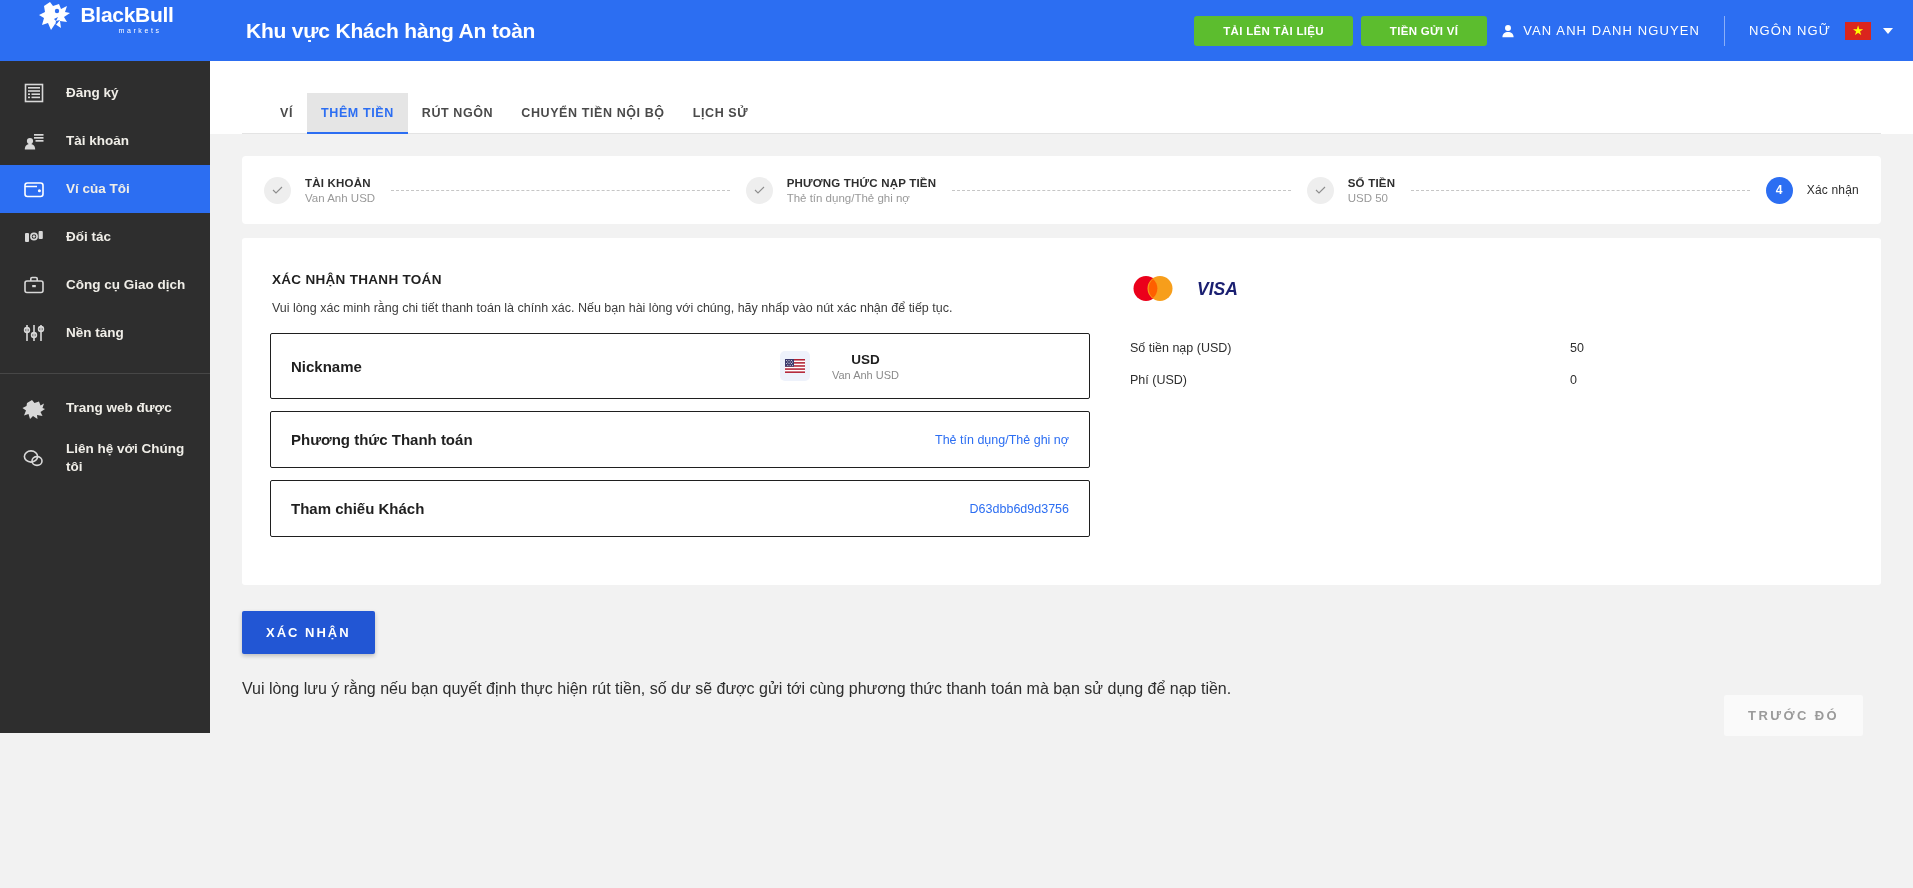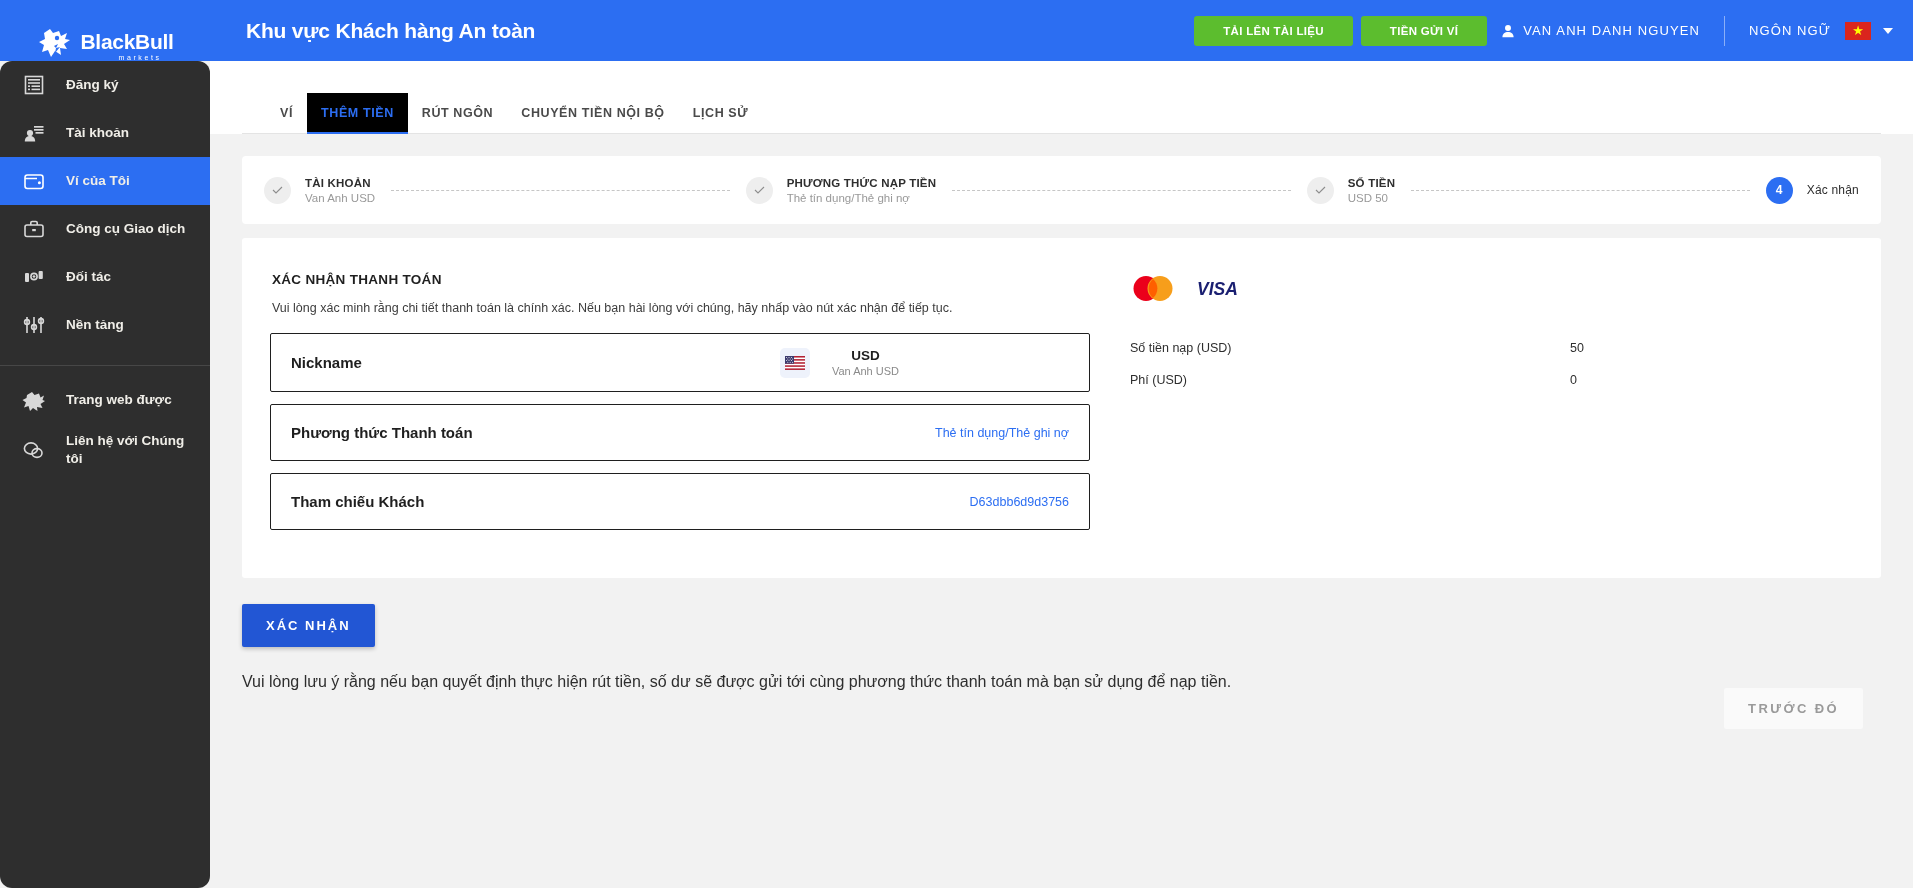--- a/index.html
+++ b/index.html
@@ -12,21 +12,21 @@
 
   
   .header {
     position: absolute; top: 0; left: 0;
     width: 1913px; height: 61px;
     background: #2c6ef2;
     display: flex; align-items: center;
   }
   .logo-block {
     width: 210px; height: 61px;
-    display: flex; align-items: flex-end; justify-content: center;
+    display: flex; align-items: flex-start; justify-content: center;
     flex-shrink: 0;
   }
   .logo-wrap { display: flex; align-items: flex-end; gap: 4px; }
   .bull-icon { width: 40px; height: 34px; }
   .logo-text-col { display: flex; flex-direction: column; align-items: flex-start; line-height: 1; }
   .logo-name {
     color: #fff; font-size: 21px; font-weight: bold; letter-spacing: -0.3px;
   }
   .logo-sub {
     color: #fff; font-size: 7px; letter-spacing: 2.6px; margin-top: 2px; margin-left: 38px;
@@ -61,24 +61,23 @@
   .flag-star { color: #ffff00; font-size: 13px; line-height: 1; }
   .caret-down {
     width: 0; height: 0; margin-left: 12px;
     border-left: 5px solid transparent; border-right: 5px solid transparent;
     border-top: 6px solid #ffffff;
   }
 
   
   .sidebar {
     position: absolute; top: 61px; left: 0;
-    width: 210px; height: 827px;
+    width: 210px; height: 672px;
     background: #2e2e2e;
-    padding-top: 0;
-    border-radius: 12px;
+    padding-top: 8px;
   }
   .side-item {
     display: flex; align-items: center;
     min-height: 48px; padding: 8px 0 8px 22px;
     cursor: pointer;
   }
   .side-item.active { background: #2c6ef2; }
   .side-icon {
     width: 24px; height: 24px; flex-shrink: 0;
     display: flex; align-items: center; justify-content: center;
@@ -108,21 +107,21 @@
   .tabs-row {
     display: flex; align-items: flex-end;
     border-bottom: 1px solid #e4e4e4; width: 1639px; padding-left: 24px;
   }
   .tab {
     font-size: 12.5px; font-weight: bold; letter-spacing: 0.6px;
     color: #4a4a4a; padding: 13px 14px; cursor: pointer;
     position: relative; white-space: nowrap;
   }
   .tab.active {
-    color: #2c6ef2; background: #000000;
+    color: #2c6ef2; background: #e5e5e5;
   }
   .tab.active::after {
     content: ""; position: absolute; left: 0; right: 0; bottom: -1px;
     height: 2px; background: #2c6ef2;
   }
 
   
   .stepper-card {
     background: #ffffff; border-radius: 4px;
     margin: 22px 32px 0 32px; height: 68px;
@@ -161,21 +160,21 @@
     letter-spacing: 0.3px; margin-bottom: 14px; padding-left: 2px;
   }
   .sec-desc {
     font-size: 12.5px; color: #3c3c3c; margin-bottom: 18px; padding-left: 2px;
   }
   .detail-row {
     border: 1px solid #1f1f1f; border-radius: 2px;
     height: 57px; display: flex; align-items: center;
     padding: 0 20px; margin-bottom: 12px;
   }
-  .detail-row.tall { height: 59px; }
+  .detail-row.tall { height: 66px; }
   .detail-label {
     font-size: 15px; font-weight: bold; color: #1f1f1f;
   }
   .detail-value {
     margin-left: auto; font-size: 12.5px; color: #2c6ef2;
   }
   .currency-block {
     margin-left: auto; display: flex; align-items: center;
     margin-right: 170px;
   }
@@ -296,38 +295,38 @@
         <path d="M2 8.5 L14 8.5" stroke="#ffffff" stroke-width="1.5" fill="none"></path>
         <circle cx="16.4" cy="12.8" r="1.5" fill="#ffffff"></circle>
       </svg>
     </span>
     <span class="side-label">Ví của Tôi</span>
   </div>
 
   <div class="side-item">
     <span class="side-icon">
       <svg width="22" height="22" viewBox="0 0 22 22">
-        <rect x="2" y="7" width="18" height="11.5" rx="2" fill="none" stroke="#d8d8d8" stroke-width="1.6"></rect>
-        <path d="M7.8 7 L7.8 4.8 A1.3 1.3 0 0 1 9.1 3.5 L12.9 3.5 A1.3 1.3 0 0 1 14.2 4.8 L14.2 7" fill="none" stroke="#d8d8d8" stroke-width="1.6"></path>
-        <rect x="9.2" y="11" width="3.6" height="2.2" fill="#d8d8d8"></rect>
-      </svg>
-    </span>
-    <span class="side-label">Công cụ Giao dịch</span>
-  </div>
-
-  <div class="side-item">
-    <span class="side-icon">
-      <svg width="22" height="22" viewBox="0 0 22 22">
         <rect x="2" y="7" width="4" height="9" rx="1" fill="#d8d8d8"></rect>
         <rect x="15.6" y="5" width="4.2" height="8" rx="1" fill="#d8d8d8"></rect>
         <circle cx="11" cy="10.5" r="3.1" fill="none" stroke="#d8d8d8" stroke-width="1.6"></circle>
         <path d="M9.6 10.5 L12.4 10.5 M11 9.1 L11 11.9" stroke="#d8d8d8" stroke-width="1.2"></path>
       </svg>
     </span>
     <span class="side-label">Đối tác</span>
+  </div>
+
+  <div class="side-item">
+    <span class="side-icon">
+      <svg width="22" height="22" viewBox="0 0 22 22">
+        <rect x="2" y="7" width="18" height="11.5" rx="2" fill="none" stroke="#d8d8d8" stroke-width="1.6"></rect>
+        <path d="M7.8 7 L7.8 4.8 A1.3 1.3 0 0 1 9.1 3.5 L12.9 3.5 A1.3 1.3 0 0 1 14.2 4.8 L14.2 7" fill="none" stroke="#d8d8d8" stroke-width="1.6"></path>
+        <rect x="9.2" y="11" width="3.6" height="2.2" fill="#d8d8d8"></rect>
+      </svg>
+    </span>
+    <span class="side-label">Công cụ Giao dịch</span>
   </div>
 
   <div class="side-item">
     <span class="side-icon">
       <svg width="22" height="22" viewBox="0 0 22 22">
         <path d="M4 3 L4 19 M11 3 L11 19 M18 3 L18 19" stroke="#d8d8d8" stroke-width="1.6"></path>
         <circle cx="4" cy="8" r="2.4" fill="none" stroke="#d8d8d8" stroke-width="1.6"></circle>
         <circle cx="11" cy="13" r="2.4" fill="none" stroke="#d8d8d8" stroke-width="1.6"></circle>
         <circle cx="18" cy="7" r="2.4" fill="none" stroke="#d8d8d8" stroke-width="1.6"></circle>
       </svg>

